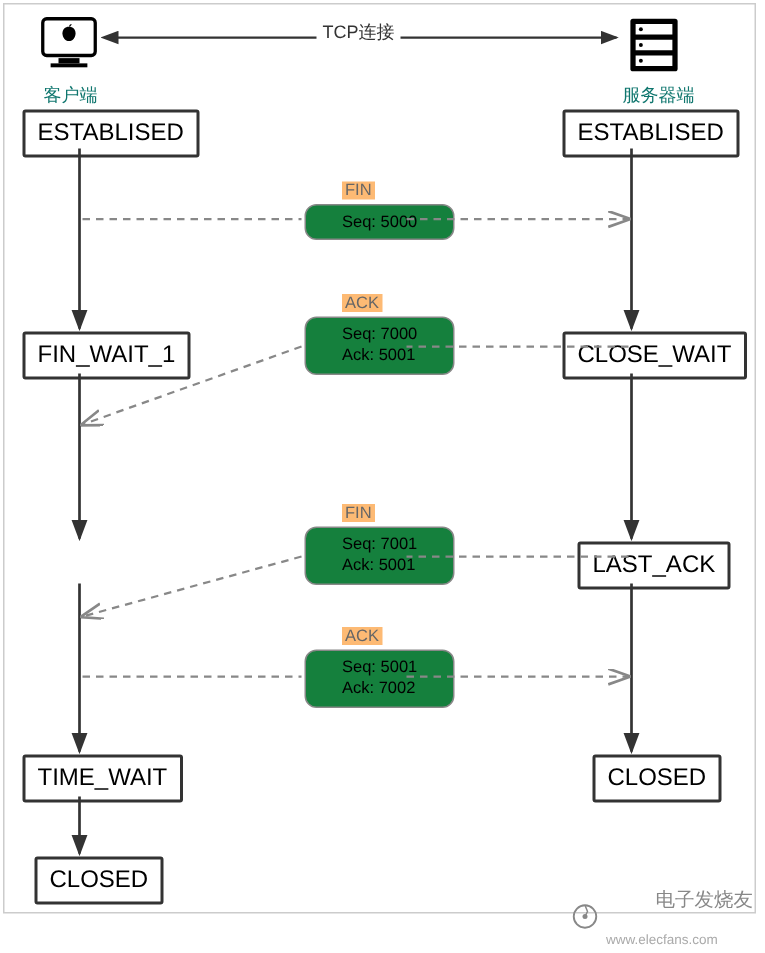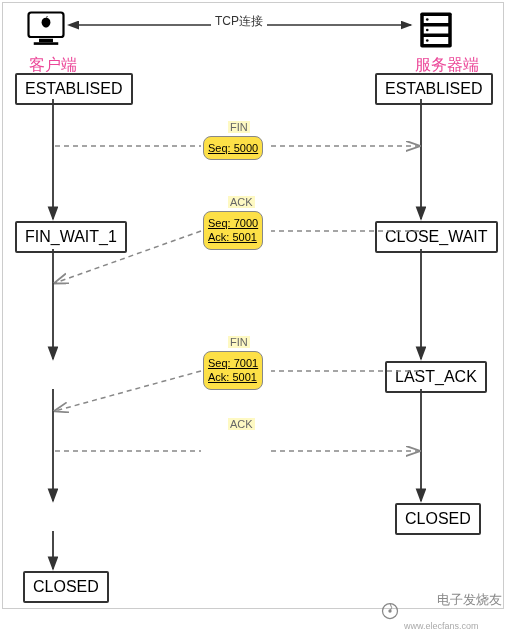--- a/index.html
+++ b/index.html
@@ -20,52 +20,51 @@
     margin: 2px;
     background: #fff;
   }
   .endpoint-icon {
     position: absolute;
     width: 42px;
     height: 42px;
   }
   .endpoint-label {
     position: absolute;
-    font-size: 16px;
-    color: #ec4899;
+    font-size: 12px;
+    color: #0f766e;
     text-align: right;
   }
   .state-box {
     position: absolute;
     border: 2px solid #333;
     border-radius: 2px;
     padding: 5px 8px;
     font-size: 16px;
     background: #fff;
     text-align: center;
     white-space: nowrap;
   }
   .msg-box {
     position: absolute;
     border: 1.5px solid #888;
     border-radius: 8px;
-    padding: 4px 4px;
+    padding: 4px 24px;
     font-size: 11px;
-    background: #fde047;
+    background: #15803d;
     color: #000;
     text-align: left;
     line-height: 1.3;
     white-space: nowrap;
-    text-decoration: underline;
   }
   .msg-label {
     position: absolute;
     font-size: 11px;
     color: #666;
-    background: #fef9c3;
+    background: #fdba74;
     padding: 0 2px;
   }
   .tcp-label {
     position: absolute;
     font-size: 12px;
     color: #333;
     background: #fff;
     padding: 0 4px;
     z-index: 5;
   }
@@ -115,20 +114,21 @@
     </svg>
   </div>
 
   <div class="tcp-label" style="left:208px; top:10px;">TCP连接</div>
 
   <div class="endpoint-label" style="left:26px; top:52px;">客户端</div>
   <div class="endpoint-label" style="left:412px; top:52px;">服务器端</div>
 
   <div class="state-box" style="left:12px; top:70px;">ESTABLISED</div>
   <div class="state-box" style="left:12px; top:218px;text-align:right;">FIN_WAIT_1</div>
+  <div class="state-box" style="left:12px; top:500px;">TIME_WAIT</div>
   <div class="state-box" style="left:20px; top:568px;">CLOSED</div>
 
   <div class="state-box" style="left:372px; top:70px;">ESTABLISED</div>
   <div class="state-box" style="left:372px; top:218px;">CLOSE_WAIT</div>
   <div class="state-box" style="left:382px; top:358px;">LAST_ACK</div>
   <div class="state-box" style="left:392px; top:500px;">CLOSED</div>
 
   <div class="msg-label" style="left:225px; top:118px;">FIN</div>
   <div class="msg-box" style="left:200px; top:133px;">
     <span>Seq: 5000</span>
@@ -140,20 +140,24 @@
     <span>Ack: 5001</span>
   </div>
 
   <div class="msg-label" style="left:225px; top:333px;">FIN</div>
   <div class="msg-box" style="left:200px; top:348px;">
     <span>Seq: 7001</span><br>
     <span>Ack: 5001</span>
   </div>
 
   <div class="msg-label" style="left:225px; top:415px;">ACK</div>
+  <div class="msg-box" style="left:200px; top:430px;">
+    <span>Seq: 5001</span><br>
+    <span>Ack: 7002</span>
+  </div>
 
   <svg class="lines">
     <defs>
       <marker id="arrow" markerWidth="8" markerHeight="8" refX="7" refY="3" orient="auto">
         <path d="M0,0 L8,3 L0,6 Z" fill="#333"></path>
       </marker>
       <marker id="arrow-gray" markerWidth="10" markerHeight="10" refX="9" refY="3.5" orient="auto">
         <path d="M0,0 L10,3.5 L0,7" fill="none" stroke="#888" stroke-width="1.2"></path>
       </marker>
       <marker id="arrow-both" markerWidth="8" markerHeight="8" refX="4" refY="3" orient="auto">

